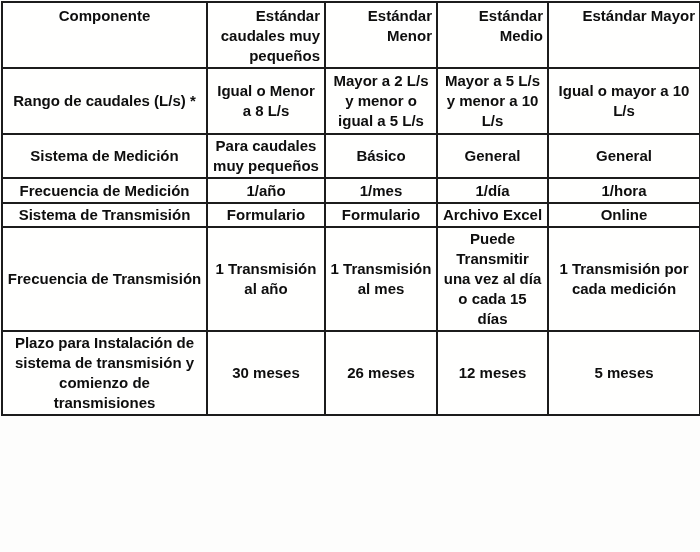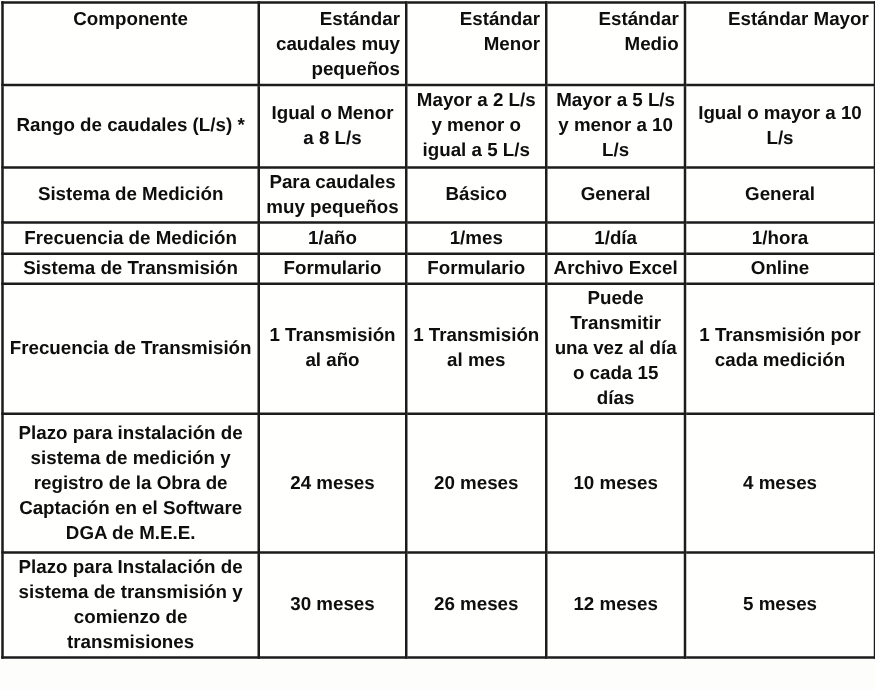--- a/index.html
+++ b/index.html
@@ -120,27 +120,20 @@
         <td class="val">Archivo Excel</td>
         <td class="val">Online</td>
       </tr>
       <tr class="r-frtra">
         <th class="rowlabel">Frecuencia de Transmisión</th>
         <td class="val">1 Transmisión al año</td>
         <td class="val">1 Transmisión al mes</td>
         <td class="val">Puede Transmitir una vez al día o cada 15 días</td>
         <td class="val">1 Transmisión por cada medición</td>
       </tr>
-      <tr class="r-plz1">
-        <th class="rowlabel">Plazo para instalación de sistema de medición y registro de la Obra de Captación en el Software DGA de M.E.E.</th>
-        <td class="val">24 meses</td>
-        <td class="val">20 meses</td>
-        <td class="val">10 meses</td>
-        <td class="val">4 meses</td>
-      </tr>
       <tr class="r-plz2">
         <th class="rowlabel">Plazo para Instalación de sistema de transmisión y comienzo de transmisiones</th>
         <td class="val">30 meses</td>
         <td class="val">26 meses</td>
         <td class="val">12 meses</td>
         <td class="val">5  meses</td>
       </tr>
     </tbody>
   </table>
 </div>

